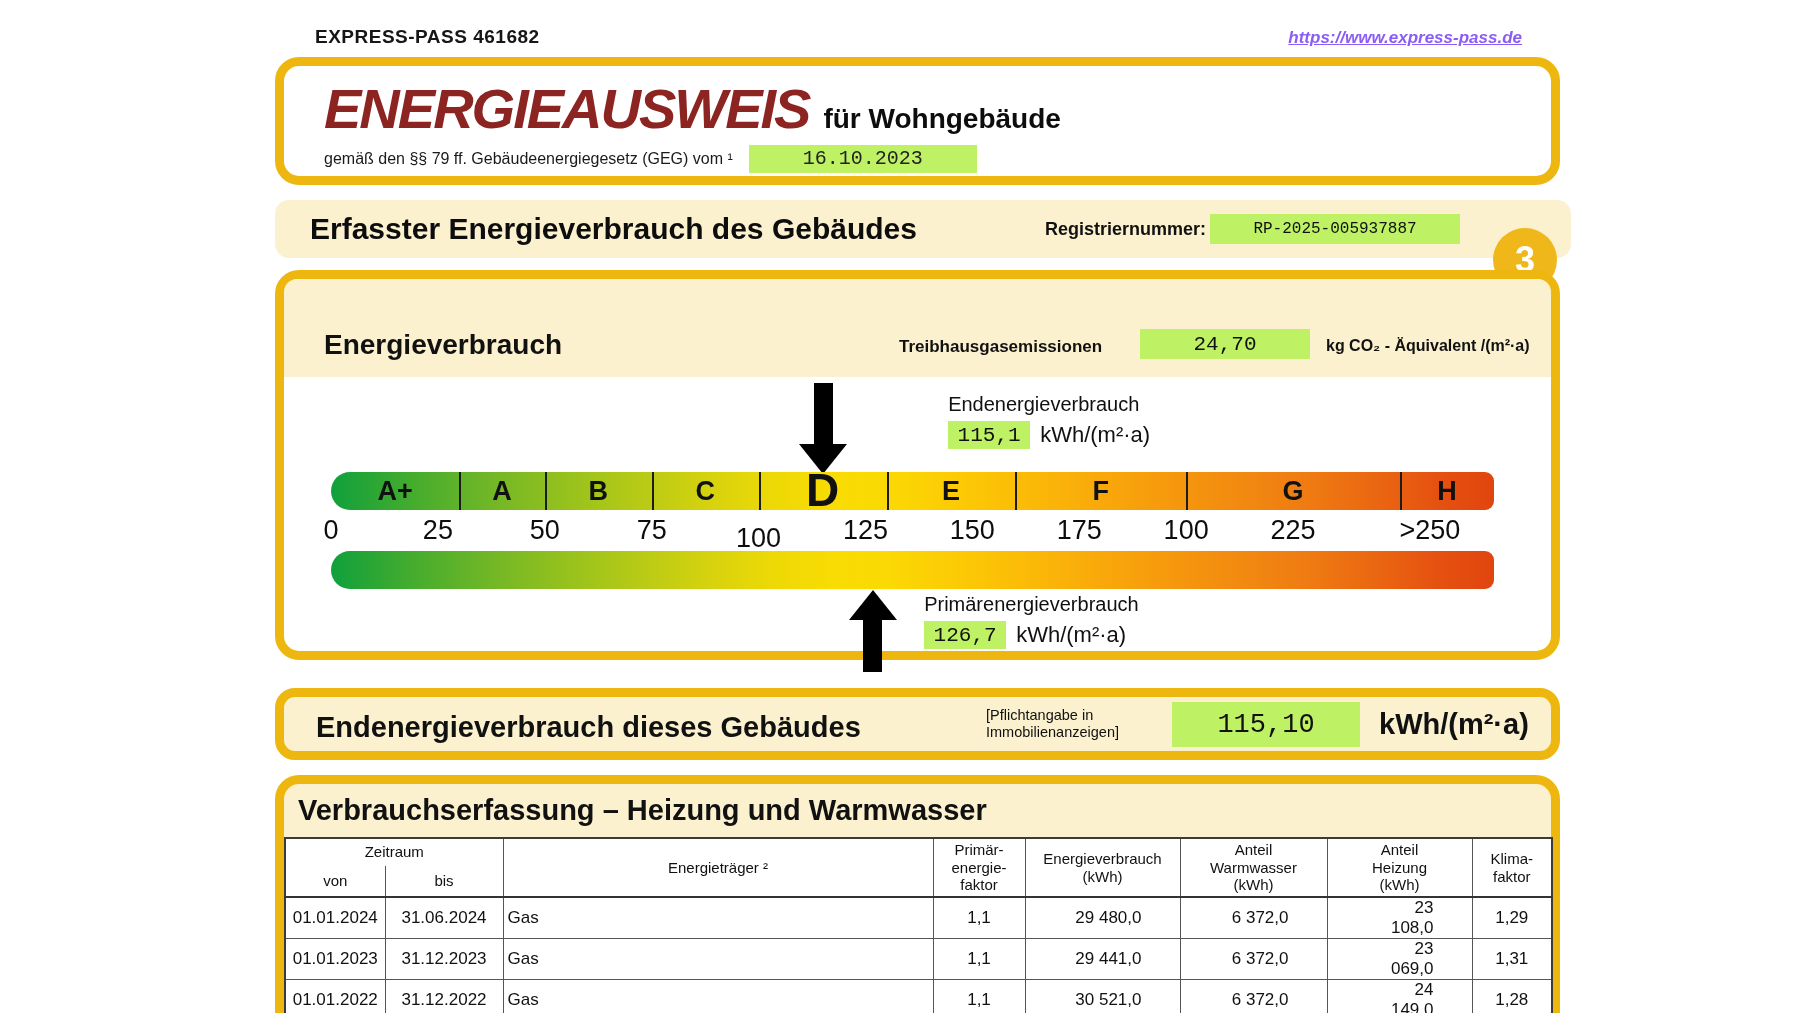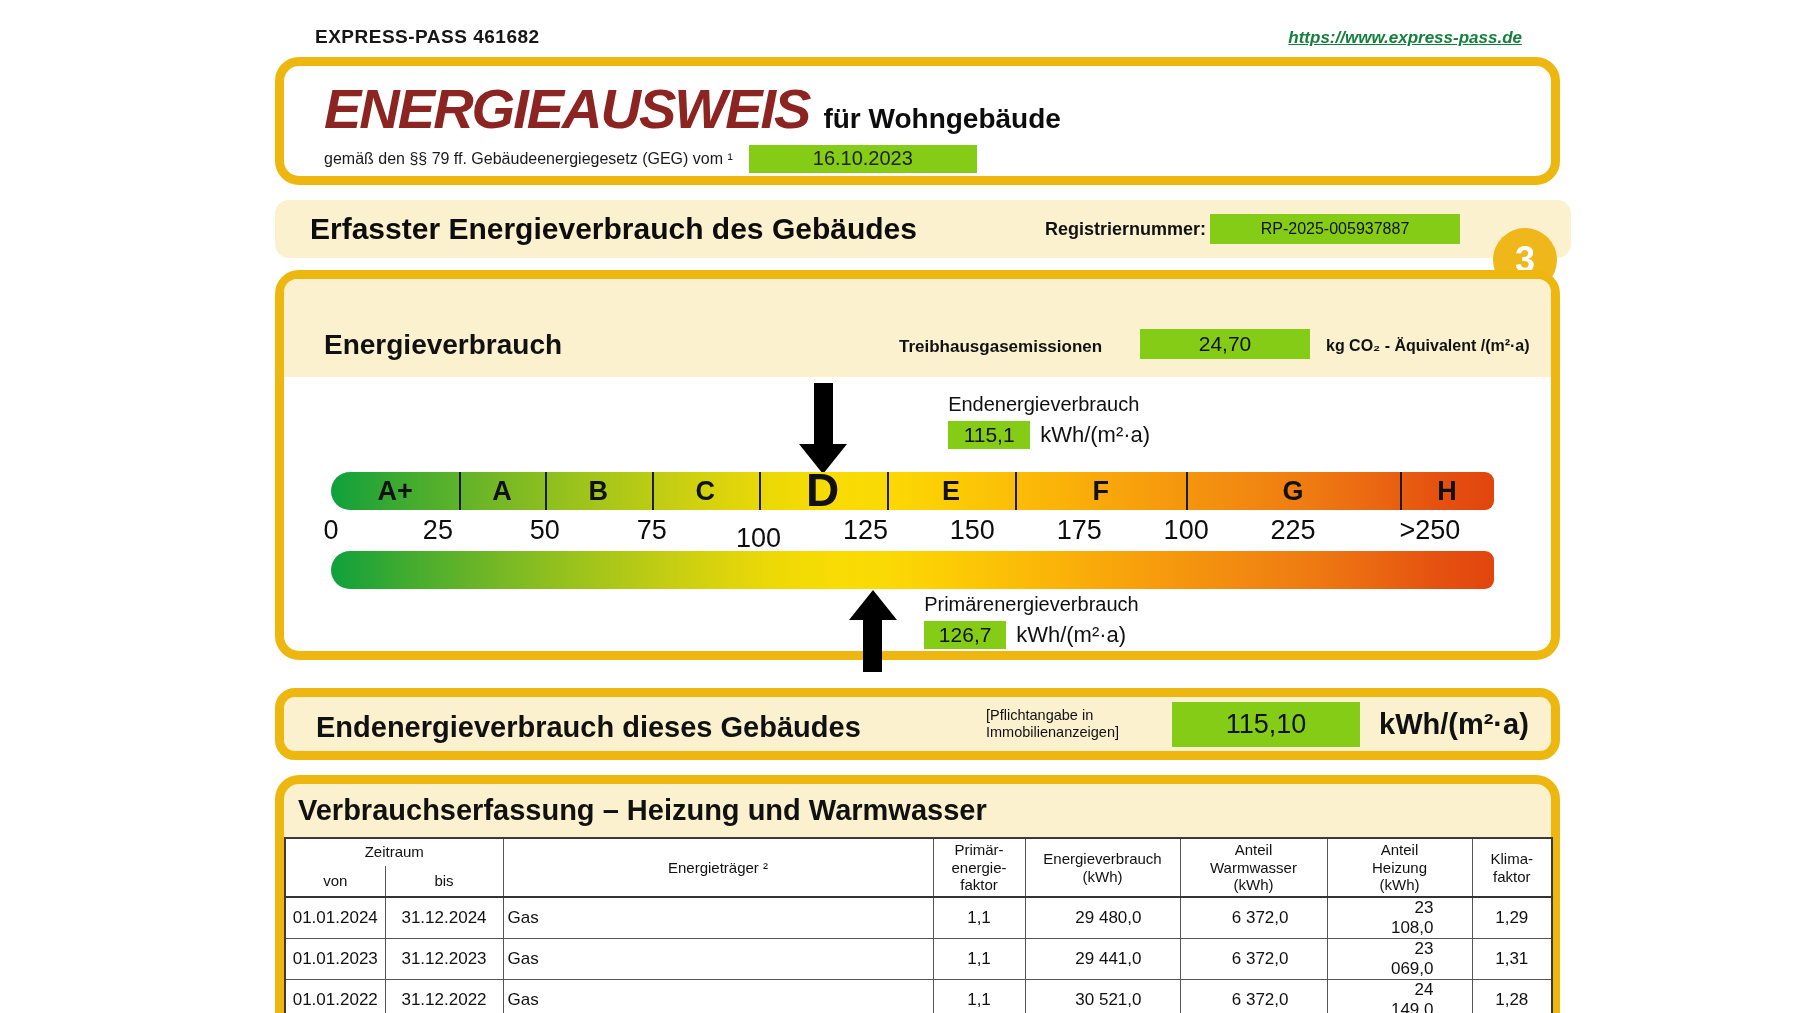--- a/index.html
+++ b/index.html
@@ -4,35 +4,35 @@
 <style>
   * { margin:0; padding:0; box-sizing:border-box; }
   html,body { width:1800px; height:1013px; background:#ffffff; overflow:hidden;
               font-family:"Liberation Sans","DejaVu Sans",sans-serif; color:#111; }
   .doc { position:absolute; left:275px; top:0; width:1285px; }
 
   
   .tophdr { position:absolute; top:26px; left:40px; right:38px; display:flex;
             justify-content:space-between; align-items:baseline; }
   .doc-num { font-size:19px; font-weight:bold; letter-spacing:.5px; color:#161616; }
-  .site-link { font-size:17px; font-style:italic; font-weight:bold; color:#15803d;
+  .site-link { font-size:17px; font-style:italic; font-weight:bold; color:#8b5cf6;
                text-decoration:underline; cursor:pointer; }
 
   .box { position:absolute; left:0; width:1285px; background:#fff;
          border:9px solid #EDB70F; border-radius:24px; }
 
   
   .title-box { top:57px; height:128px; padding:14px 0 0 40px; }
   .title-row { display:flex; align-items:baseline; }
   .main-title { font-size:56px; font-weight:bold; font-style:italic; letter-spacing:-2px;
                 color:#8C2421; line-height:1.05; }
   .subtitle { font-size:28px; font-weight:bold; color:#0d0d0d; margin-left:14px; }
   .law-row { display:flex; align-items:center; margin-top:6px; }
   .law-text { font-size:16px; color:#1a1a1a; }
-  .field { background:#84cc16; display:inline-flex; align-items:center; justify-content:center; }
+  .field { background:#bef264; display:inline-flex; align-items:center; justify-content:center;font-family:Liberation Mono, monospace; }
   .date-field { width:228px; height:28px; margin-left:16px; font-size:20px; color:#222; }
 
   
   .banner { position:absolute; top:200px; left:0; width:1296px; height:58px;
             background:#FBF1CF; border-radius:14px; display:flex; align-items:center; }
   .banner-title { font-size:30px; font-weight:bold; margin-left:35px; color:#0d0d0d; }
   .reg-label { position:absolute; left:770px; font-size:18px; font-weight:bold; }
   .reg-field { position:absolute; left:935px; width:250px; height:30px; font-size:16px; }
   .page-badge { position:absolute; top:228px; left:1218px; width:64px; height:64px;
                 border-radius:50%; background:#F0B71B; color:#fff; font-size:36px;
@@ -244,21 +244,21 @@
 faktor</th>
         </tr>
         <tr>
           <th>von</th>
           <th class="bis-th">bis</th>
         </tr>
       </thead>
       <tbody id="tbody">
           <tr class="data-row">
             <td class="c">01.01.2024</td>
-            <td class="c">31.12.2024</td>
+            <td class="c">31.06.2024</td>
             <td class="l">Gas</td>
             <td class="c">1,1</td>
             <td class="r">29 480,0</td>
             <td class="r">6 372,0</td>
             <td class="r">23 108,0</td>
             <td class="c">1,29</td>
           </tr>
           <tr class="data-row">
             <td class="c">01.01.2023</td>
             <td class="c">31.12.2023</td>

